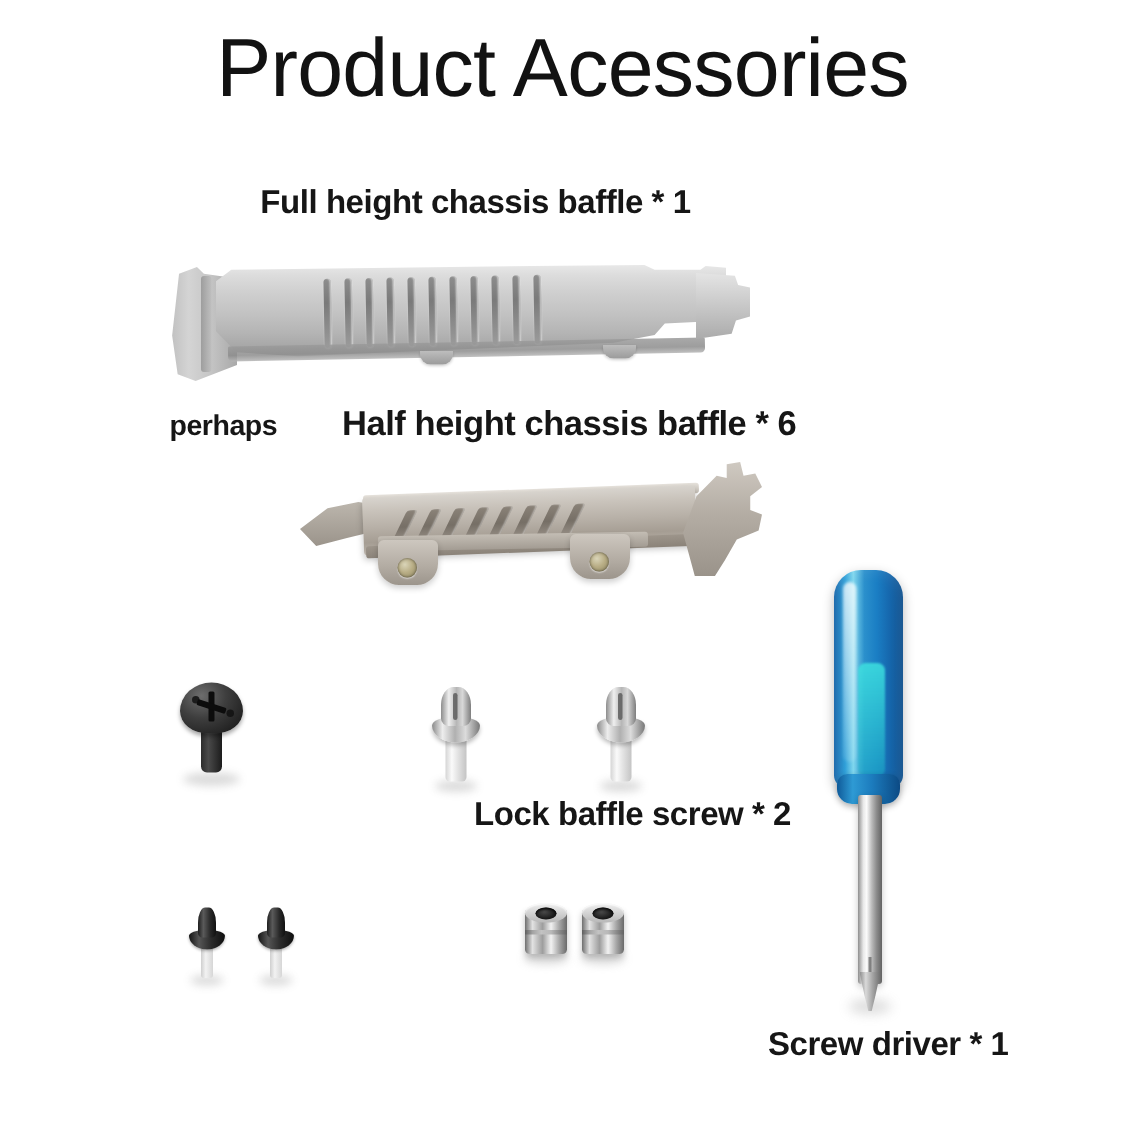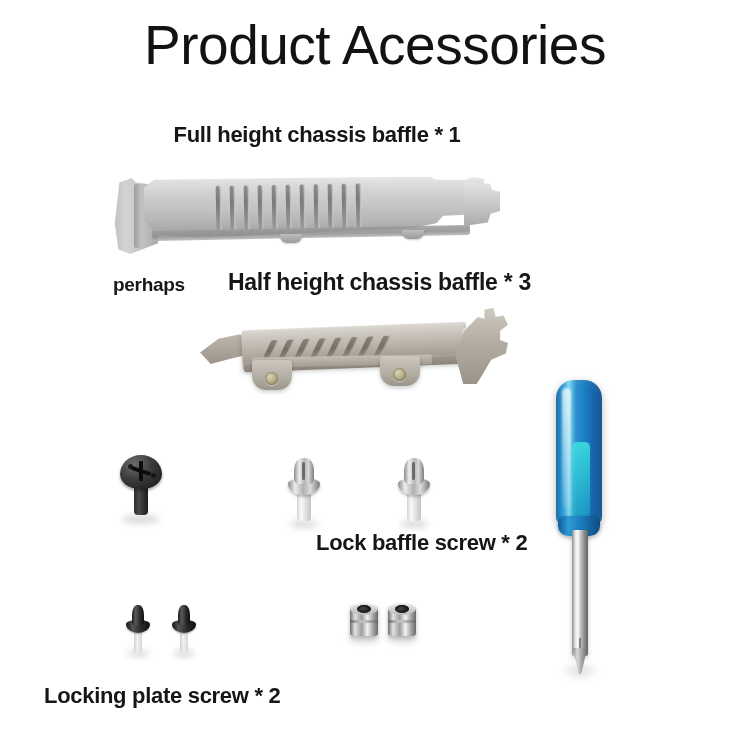--- a/index.html
+++ b/index.html
@@ -486,21 +486,21 @@
       <div class="bf-vent"></div>
     </div>
     <div class="bf-lip"></div>
     <div class="bf-notch n1"></div>
     <div class="bf-notch n2"></div>
     <div class="bf-tab"></div>
   </div>
 
   <div class="label label-perhaps">perhaps</div>
 
-  <div class="label label-half">Half height chassis baffle * 3</div>
+  <div class="label label-half">Half height chassis baffle * 6</div>
 
   <div class="bracket-half">
     <div class="bh-tip"></div>
     <div class="bh-rail-top"></div>
     <div class="bh-rail"></div>
     <div class="bh-slots">
       <div class="bh-slot"></div>
       <div class="bh-slot"></div>
       <div class="bh-slot"></div>
       <div class="bh-slot"></div>
@@ -578,17 +578,17 @@
     <div class="sd-shadow"></div>
     <div class="sd-handle"></div>
     <div class="sd-handle-core"></div>
     <div class="sd-handle-gloss"></div>
     <div class="sd-collar"></div>
     <div class="sd-shaft"></div>
     <div class="sd-tip-line"></div>
     <div class="sd-tip"></div>
   </div>
 
-  <div class="label label-locking-plate">Locking plate screw * 2</div>
-
-
+
+
+  <div class="label label-screw-driver">Screw driver * 1</div>
 
 </div>
 
 </body></html>

